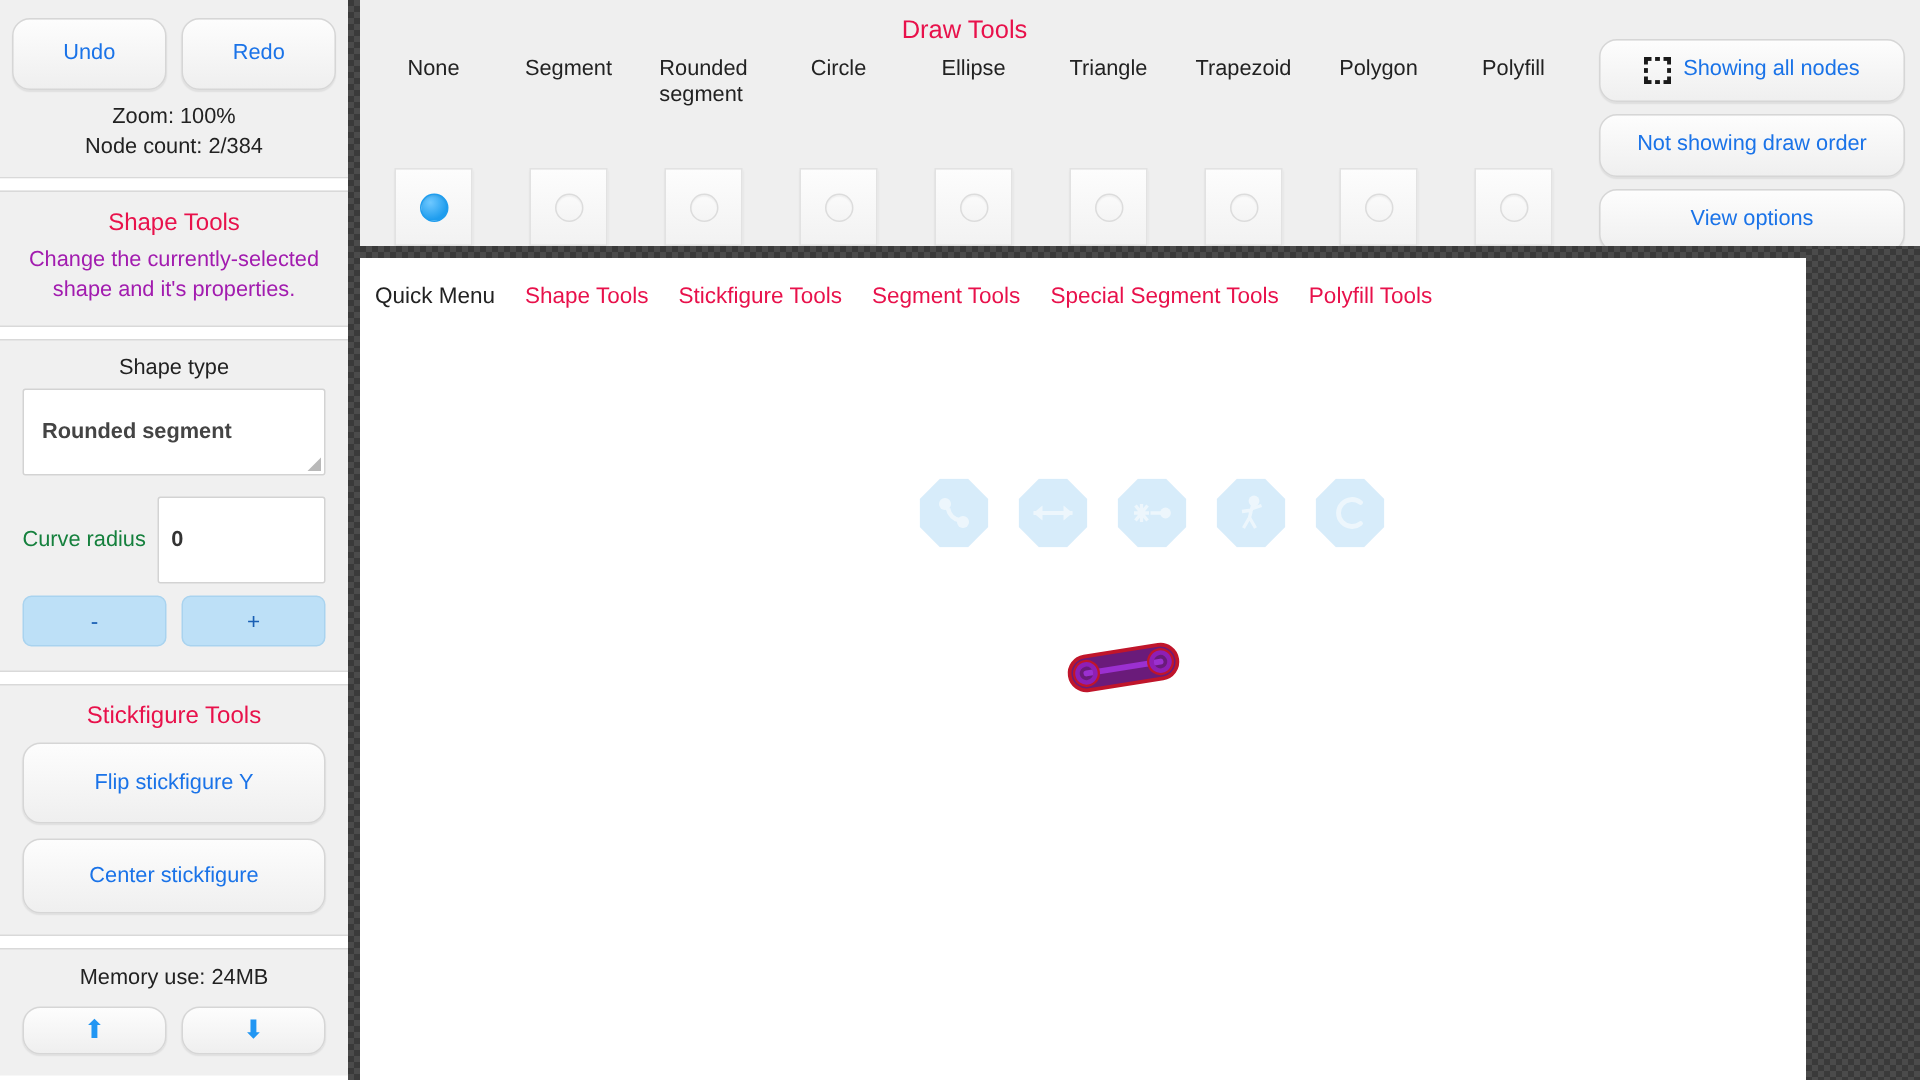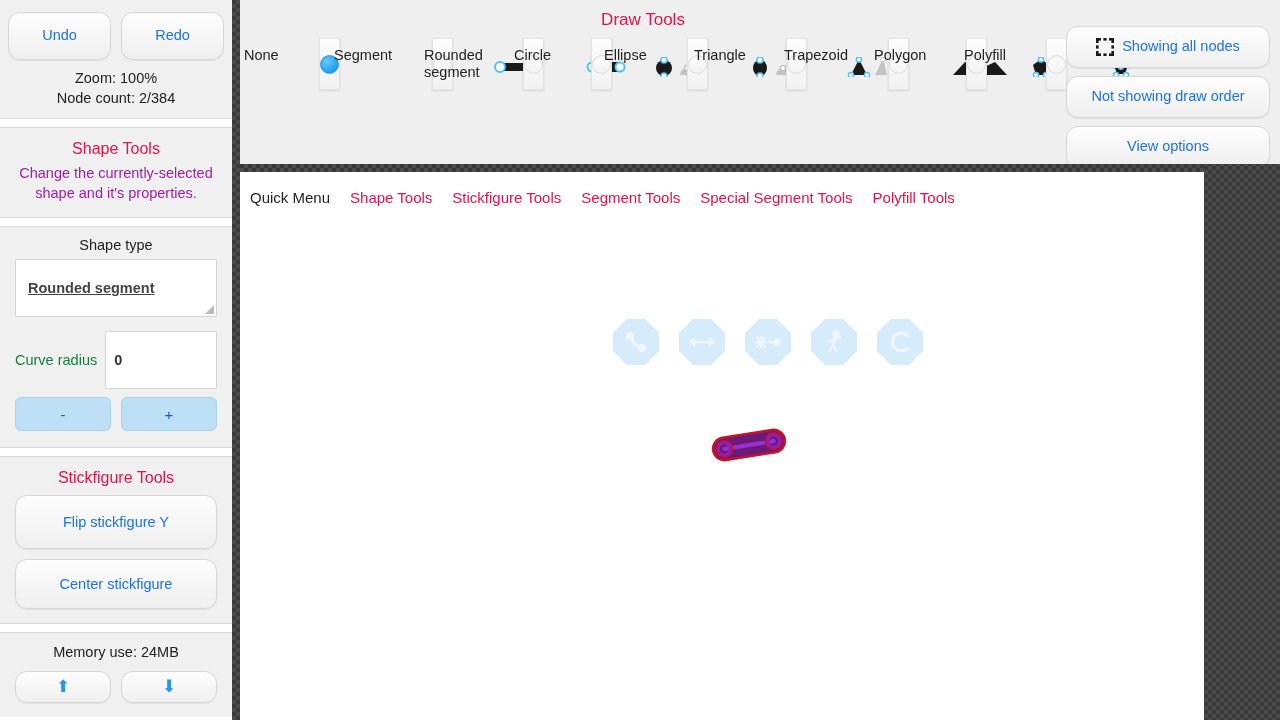--- a/index.html
+++ b/index.html
@@ -73,21 +73,20 @@
   .select-box {
     position: relative;
     background: #ffffff;
     border: 1px solid #d3d3d3;
     border-radius: 2px;
     height: 58px;
     display: flex; align-items: center;
     padding: 0 12px;
     font-size: 14.5px; font-weight: bold; color: #444;
     cursor: pointer;
-    text-decoration: underline;
   }
   .select-box::after {
     content: ""; position: absolute; right: 2px; bottom: 2px;
     width: 0; height: 0;
     border-left: 9px solid transparent;
     border-bottom: 9px solid #b9b9b9;
   }
 
   .inline-field { display: flex; align-items: center; gap: 8px; margin-top: 14px; }
   .inline-field .lbl { font-size: 14.5px; color: #15803d; white-space: nowrap; }
@@ -141,21 +140,21 @@
     position: absolute; top: 10px; left: 0; width: 806px;
     text-align: center;
     color: #e8114b; font-size: 17px;
   }
   #tools {
     position: absolute; left: 4px; top: 38px;
     display: flex;
   }
   .tool {
     width: 90px;
-    display: flex; flex-direction: row; align-items: center;
+    display: flex; flex-direction: column; align-items: center;
     cursor: pointer;
     gap: 40px;
   }
   .tool-label {
     font-size: 14.5px; color: #222; text-align: center;
     line-height: 1.15; height: 34px;
     display: flex; align-items: flex-start; justify-content: center;
   }
   .tool-label span { display: block; }
   .radio-tile {

